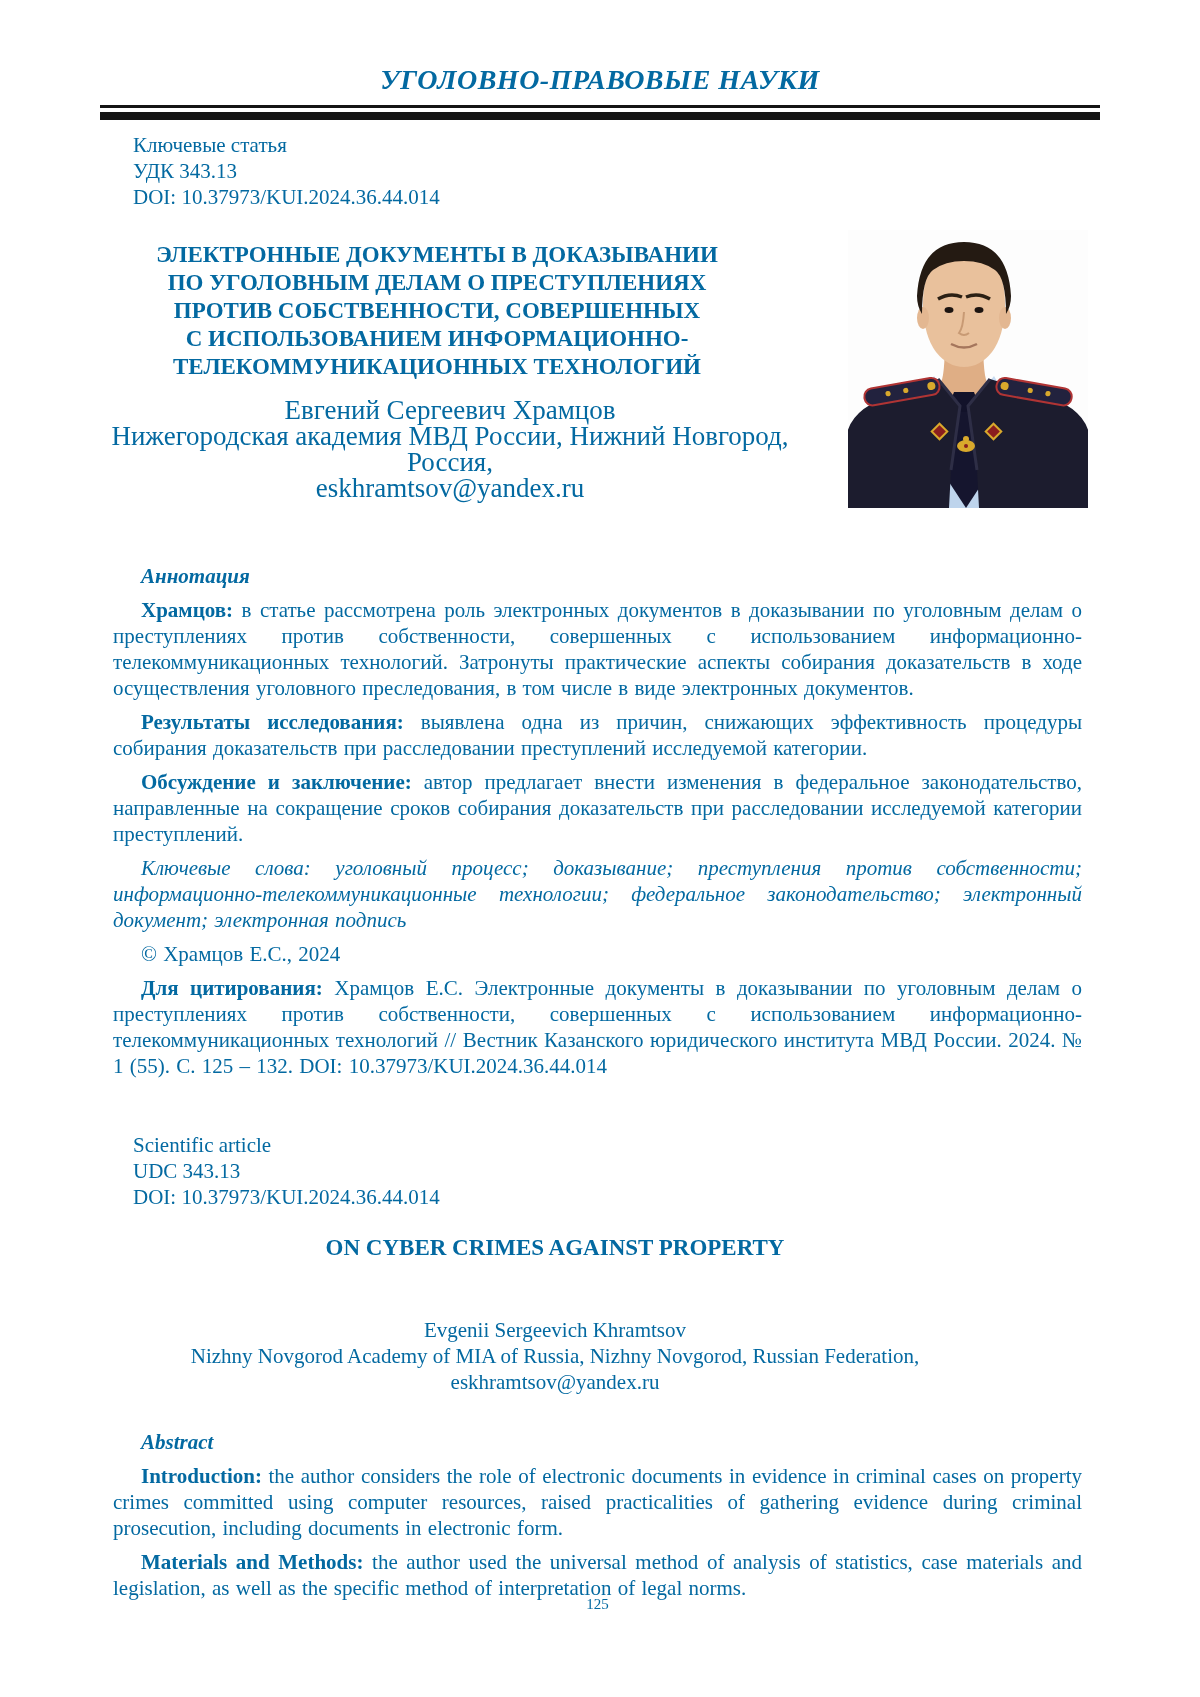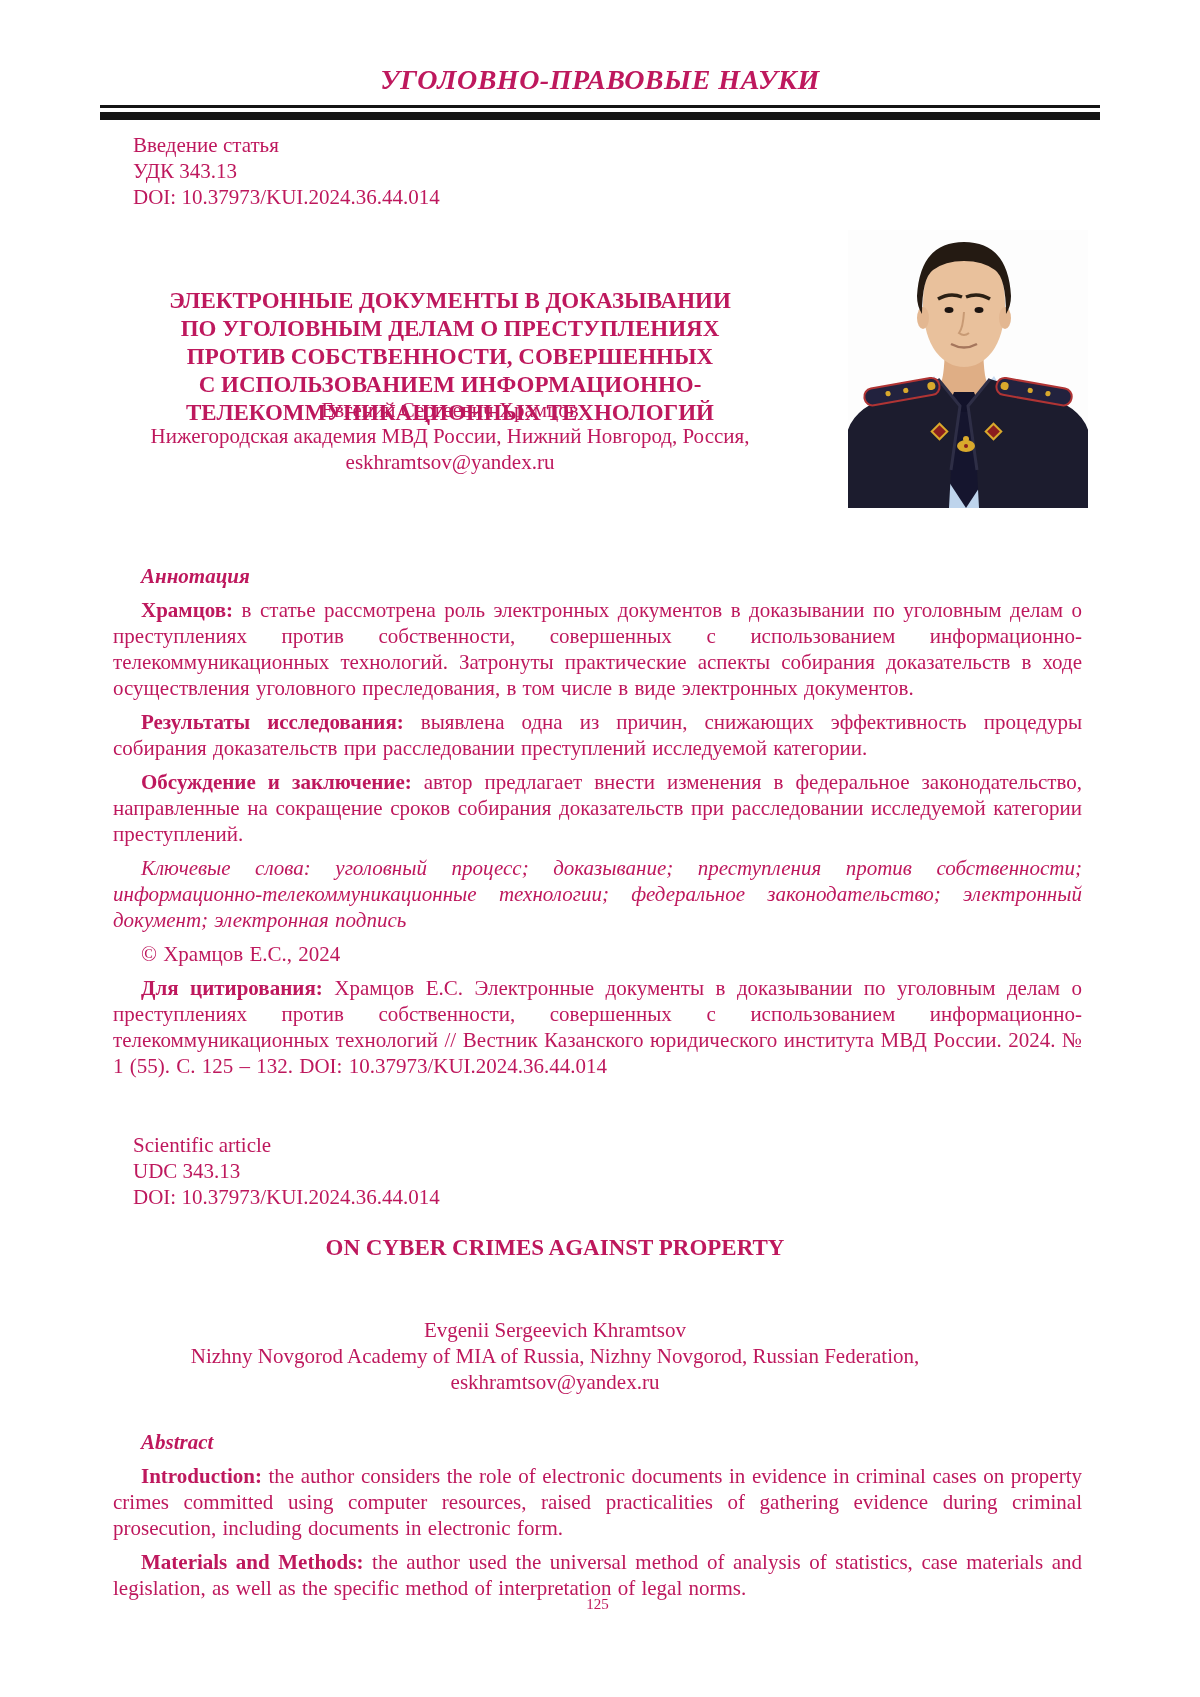--- a/index.html
+++ b/index.html
@@ -2,43 +2,43 @@
 <html lang="ru"><head>
 <meta charset="utf-8">
 <style>
   html, body { margin:0; padding:0; background:#ffffff; }
   .page {
     position:relative;
     width:1200px;
     height:1650px;
     background:#ffffff;
     font-family:"Liberation Serif", serif;
-    color:#be185d;
+    color:#0369a1;
     overflow:hidden;
   }
   .journal-header {
     position:absolute; top:64px; left:0; width:100%;
     text-align:center;
     font-size:28px; font-weight:bold; font-style:italic;
     letter-spacing:0.5px;
   }
   .rule-thin  { position:absolute; top:105px; left:100px; width:1000px; height:3px; background:#141414; }
   .rule-thick { position:absolute; top:112px; left:100px; width:1000px; height:8px; background:#141414; }
 
   .meta { position:absolute; font-size:21px; line-height:26px; }
   .meta-ru { top:132px; left:133px; }
   .meta-en { top:1132px; left:133px; }
 
   .ru-title {
-    position:absolute; top:241px; left:105px; width:690px;
-    text-align:center; font-weight:bold; font-size:23px; line-height:28px;margin-top:46px;
+    position:absolute; top:241px; left:92px; width:690px;
+    text-align:center; font-weight:bold; font-size:23px; line-height:28px;
   }
   .ru-authors {
     position:absolute; top:397px; left:105px; width:690px;
-    text-align:center; font-size:21px; line-height:26px;
+    text-align:center; font-size:27px; line-height:26px;
   }
   .photo-frame {
     position:absolute; top:230px; left:848px; width:240px; height:278px;
   }
   .abstract-block {
     position:absolute; left:105px; width:985px;
     font-size:21px; line-height:26px; text-align:justify;
     word-spacing:1px;
   }
   .abstract-ru { top:555px; }
@@ -64,21 +64,21 @@
 </head>
 <body>
 
 <div class="page">
 
   <div class="journal-header">УГОЛОВНО-ПРАВОВЫЕ НАУКИ</div>
   <div class="rule-thin"></div>
   <div class="rule-thick"></div>
 
   <div class="meta meta-ru">
-    <div>Введение статья</div>
+    <div>Ключевые статья</div>
     <div>УДК 343.13</div>
     <div>DOI: 10.37973/KUI.2024.36.44.014</div>
   </div>
 
   <div class="ru-title">
     <div>ЭЛЕКТРОННЫЕ ДОКУМЕНТЫ В ДОКАЗЫВАНИИ</div>
     <div>ПО УГОЛОВНЫМ ДЕЛАМ О ПРЕСТУПЛЕНИЯХ</div>
     <div>ПРОТИВ СОБСТВЕННОСТИ, СОВЕРШЕННЫХ</div>
     <div>С ИСПОЛЬЗОВАНИЕМ ИНФОРМАЦИОННО-</div>
     <div>ТЕЛЕКОММУНИКАЦИОННЫХ ТЕХНОЛОГИЙ</div>

